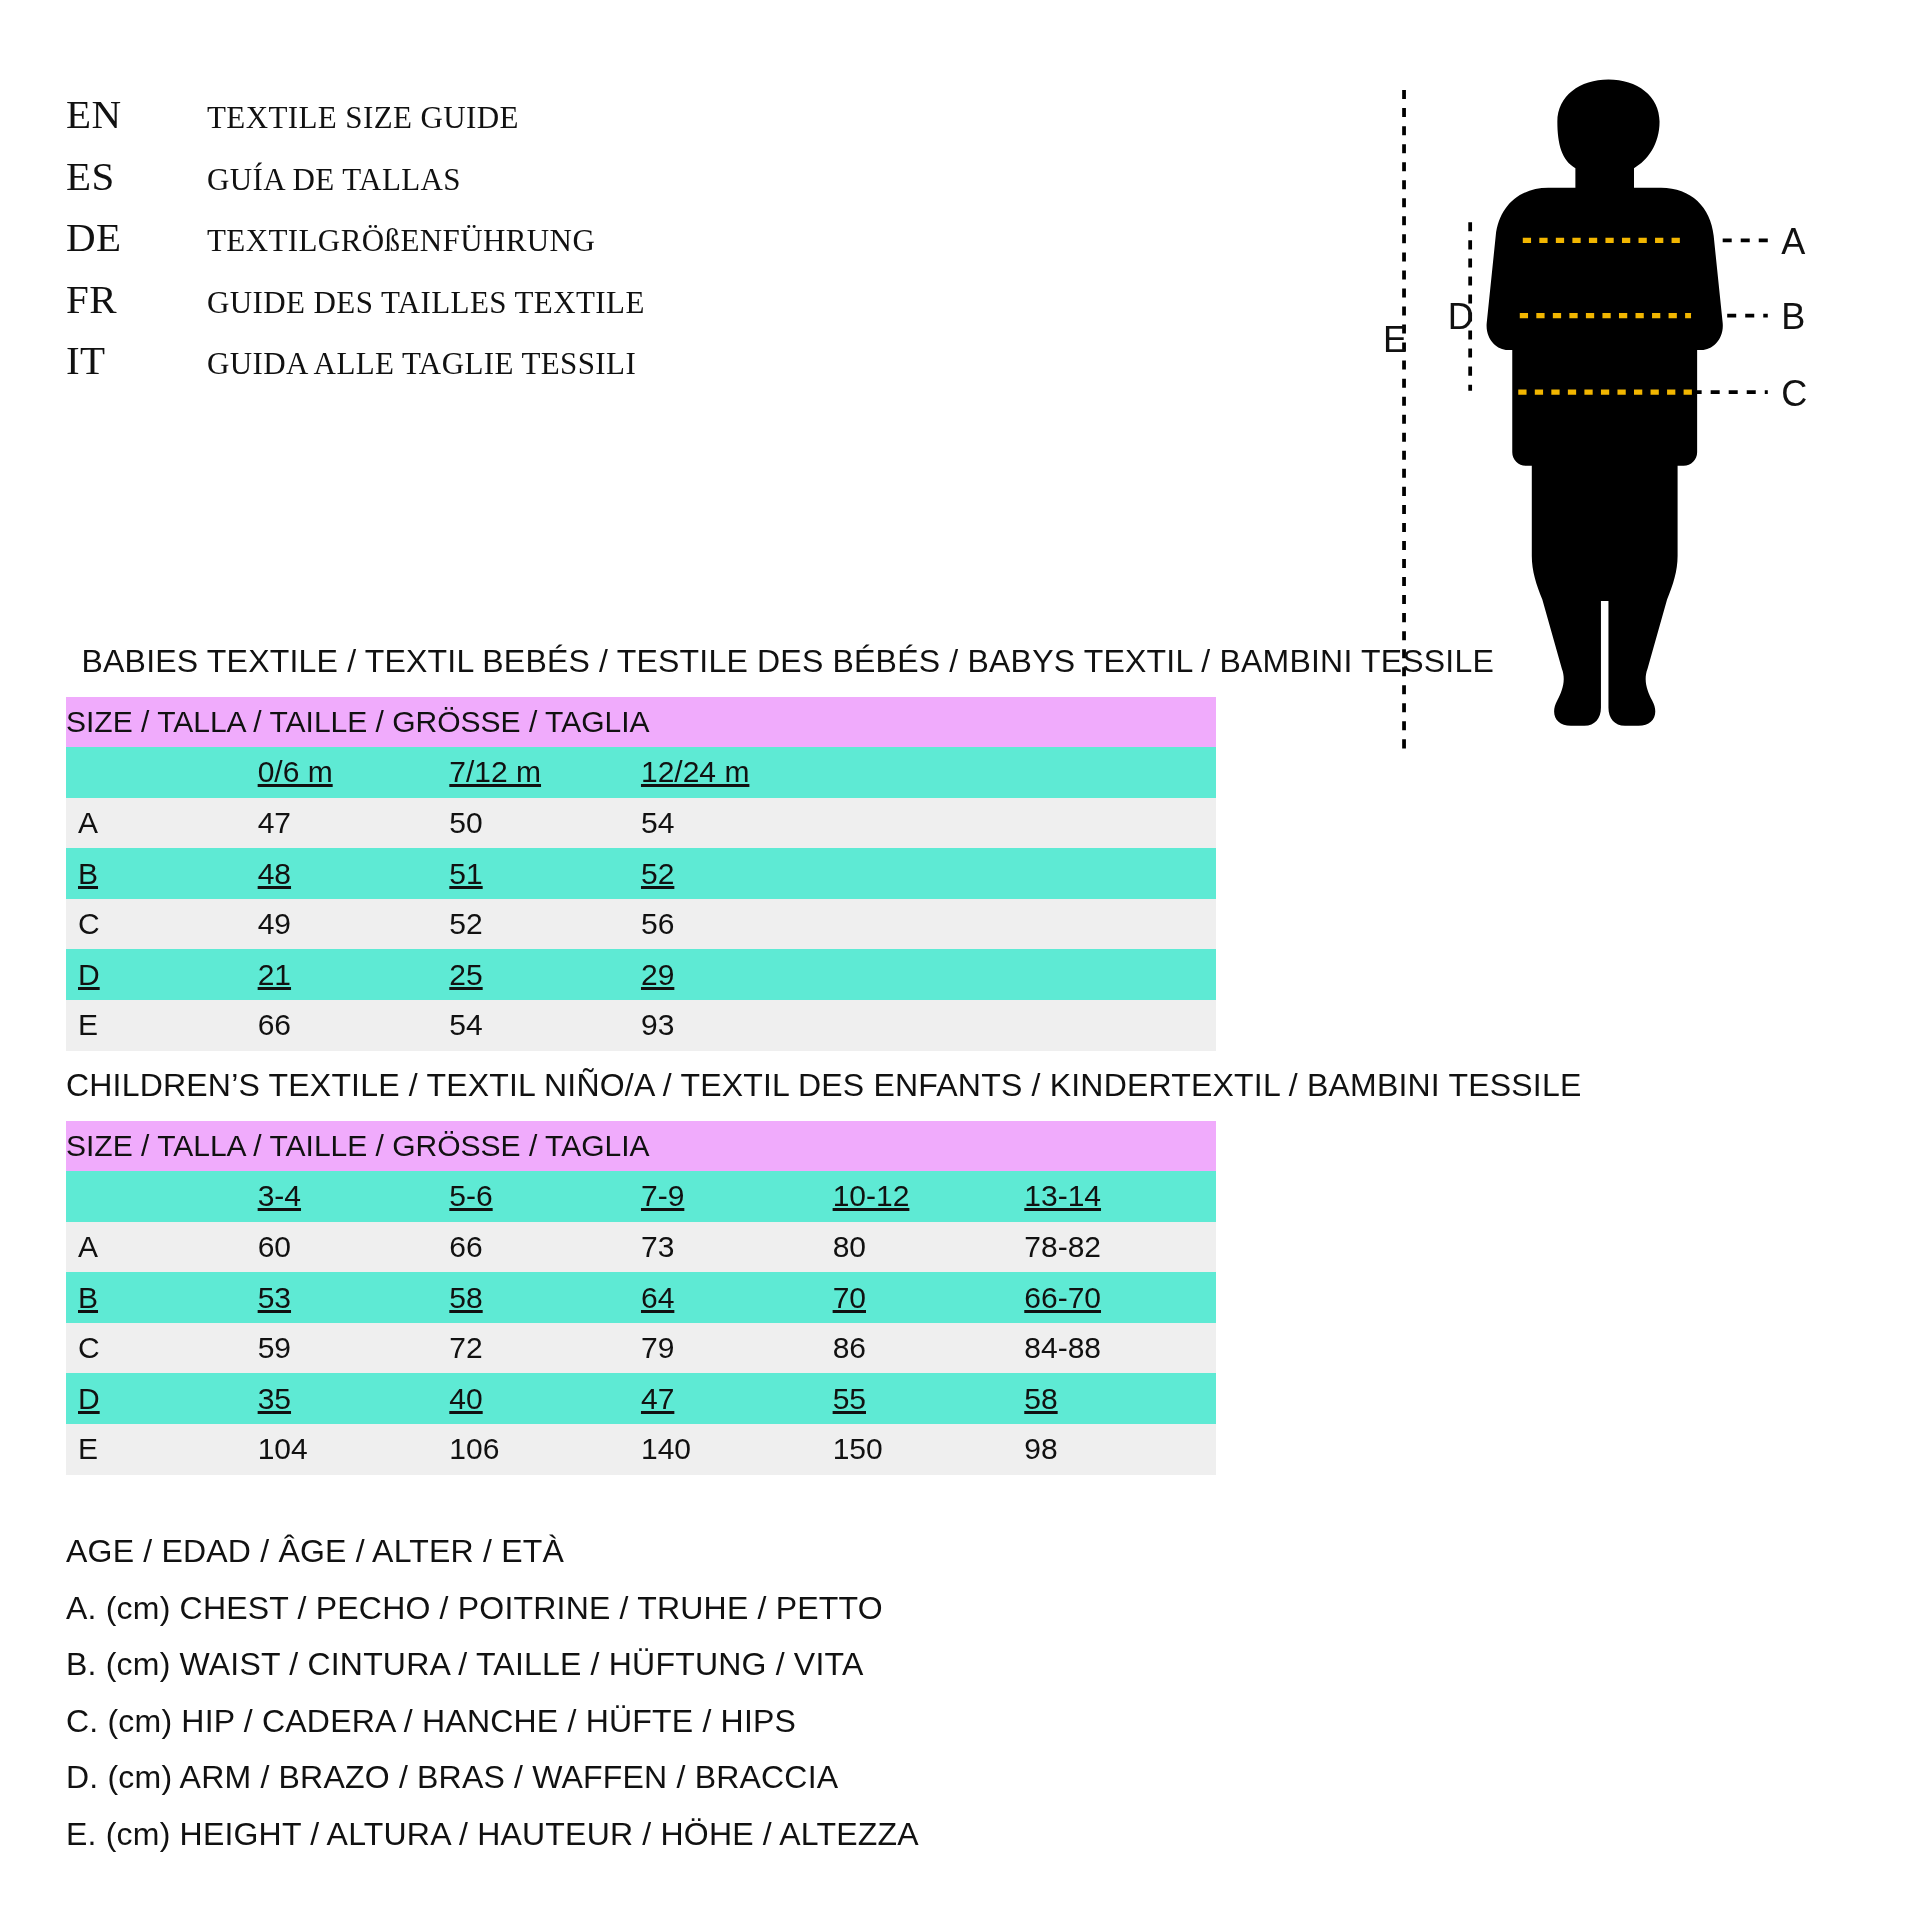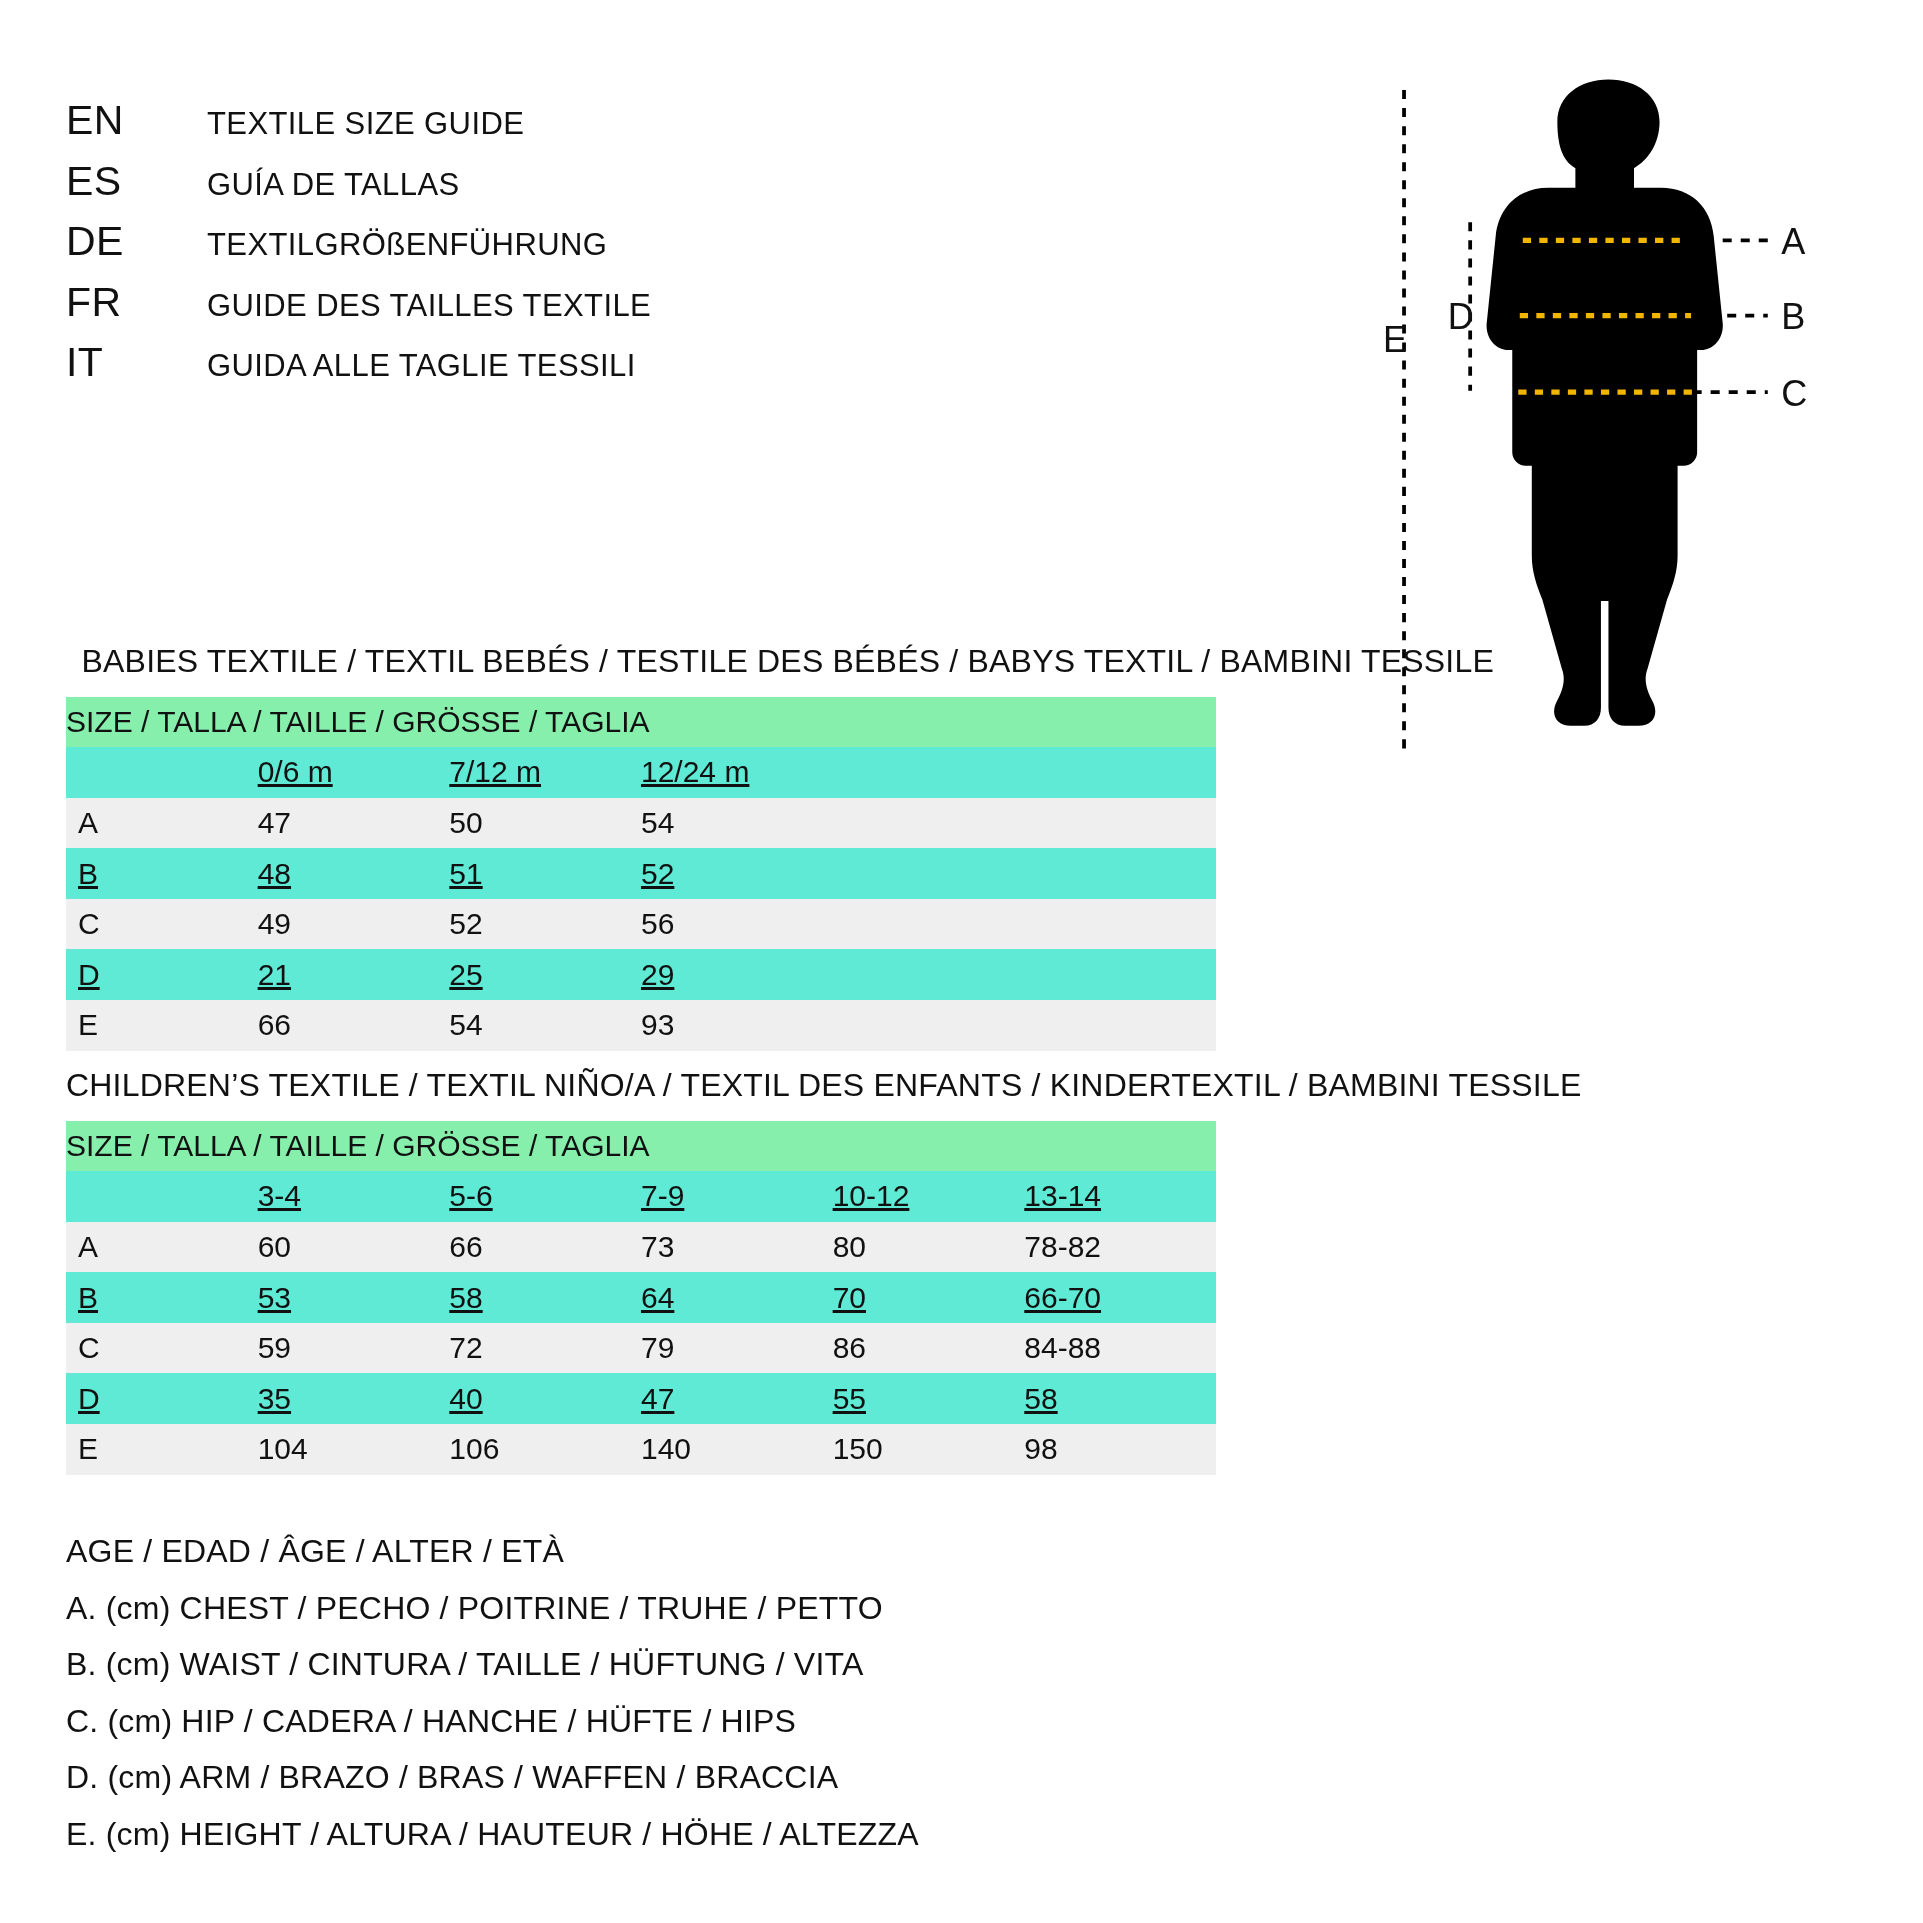--- a/index.html
+++ b/index.html
@@ -13,22 +13,23 @@
     font-family: "Liberation Sans", sans-serif;
     color: #111111;
     position: relative;
     overflow: hidden;
   }
 
   
   #title-block {
     position: absolute;
     left: 66px;
-    top: 97px;
+    top: 90px;
     width: 902px;
+    font-family: Liberation Serif, serif;
   }
   .title-row {
     display: flex;
     align-items: baseline;
     margin-bottom: 13.5px;
   }
   .title-lang {
     width: 105px;
     font-size: 41px;
     letter-spacing: 0.4px;
@@ -69,21 +70,21 @@
     table-layout: fixed;
   }
   table.size-table td, table.size-table th {
     font-size: 30px;
     font-weight: normal;
     text-align: left;
     padding: 8.3px 0 8.3px 0;
     border: 0;
   }
   .hdr-bar td {
-    background: #86efac;
+    background: #f0abfc;
     padding-left: 12px;
     font-size: 30px;
   }
   .col-label { width: 113px; padding-left: 12px !important; }
   .col-val { width: 207px; }
   .row-shade td { background: #efefef; }
   .row-plain td { background: #5eead4; text-decoration: underline; }
   .val { padding-left: 19.5px; }
 
   

